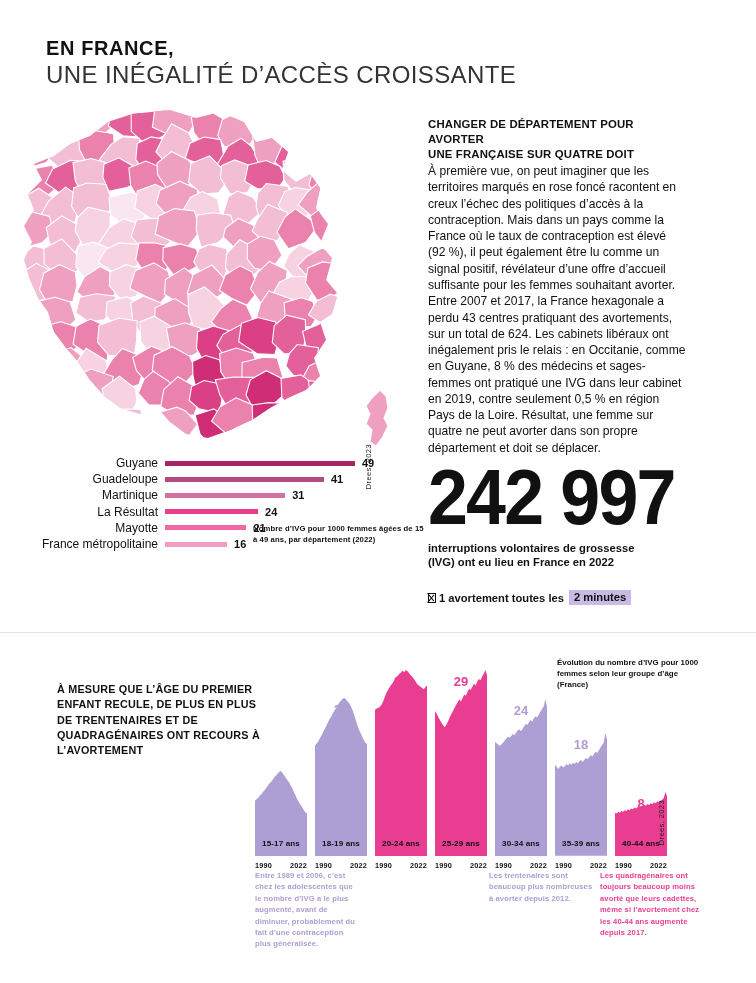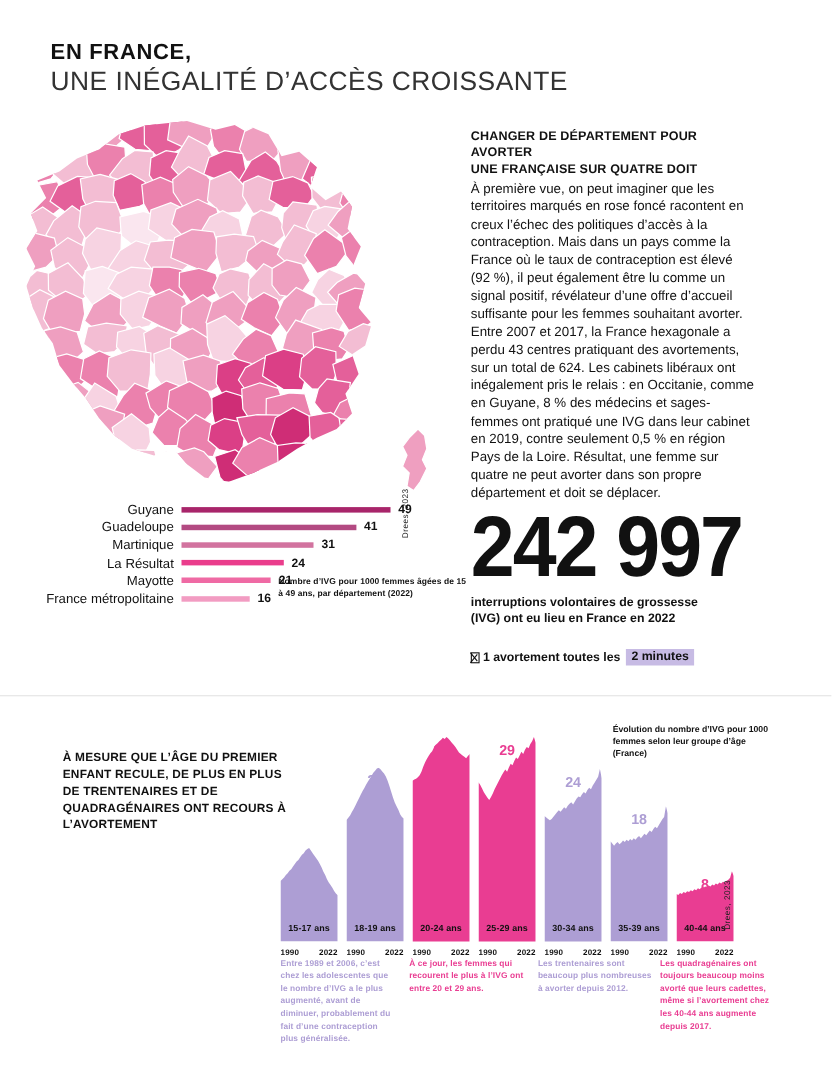--- a/index.html
+++ b/index.html
@@ -429,18 +429,17 @@
           <span>1990</span>
           <span>2022</span>
         </div>
       </div>
     </div>
   <div class="age-note">Évolution du nombre d’IVG pour 1000 femmes selon leur groupe d’âge (France)</div>
   <div class="age-src">Drees, 2023</div>
 
   <div class="foot" id="footnotes">
       <div class="foot-item" style="left: 255px; width: 105px; color: rgb(173, 158, 212);">Entre 1989 et 2006, c’est chez les adolescentes que le nombre d’IVG a le plus augmenté, avant de diminuer, probablement du fait d’une contraception plus généralisée.</div>
-      <div class="foot-item" style="left: 372px; width: 105px; color: rgb(233, 61, 146);">À ce jour, les femmes qui recourent le plus à l’IVG ont entre 20 et 29 ans.</div>
       <div class="foot-item" style="left: 489px; width: 105px; color: rgb(173, 158, 212);">Les trentenaires sont beaucoup plus nombreuses à avorter depuis 2012.</div>
       <div class="foot-item" style="left: 600px; width: 110px; color: rgb(233, 61, 146);">Les quadragénaires ont toujours beaucoup moins avorté que leurs cadettes, même si l’avortement chez les 40-44 ans augmente depuis 2017.</div>
     </div>
 
 </div>
 
 </body></html>

